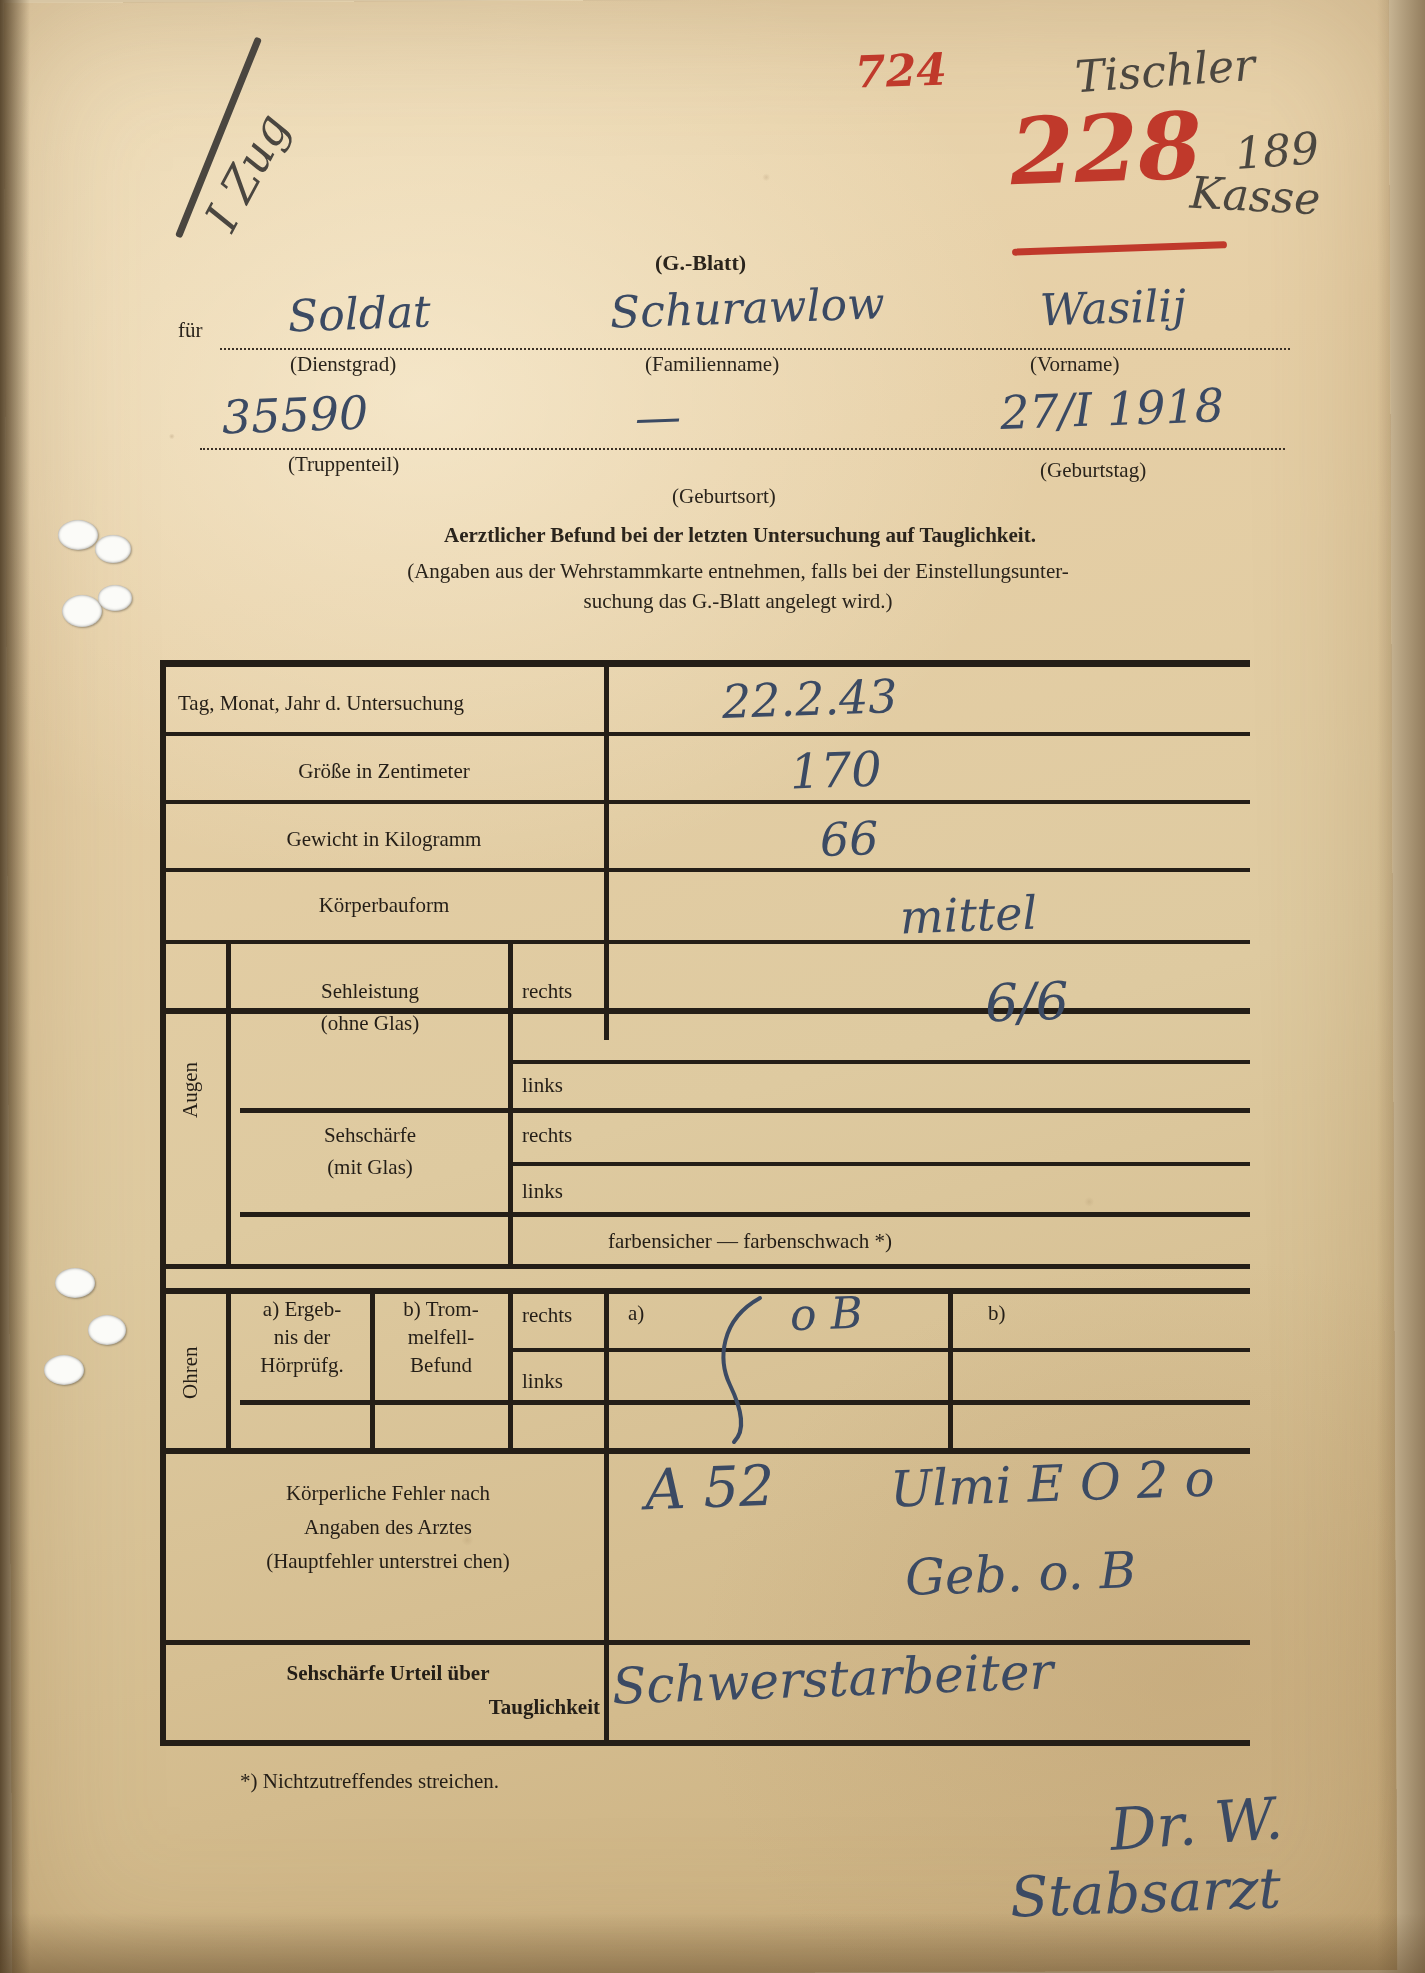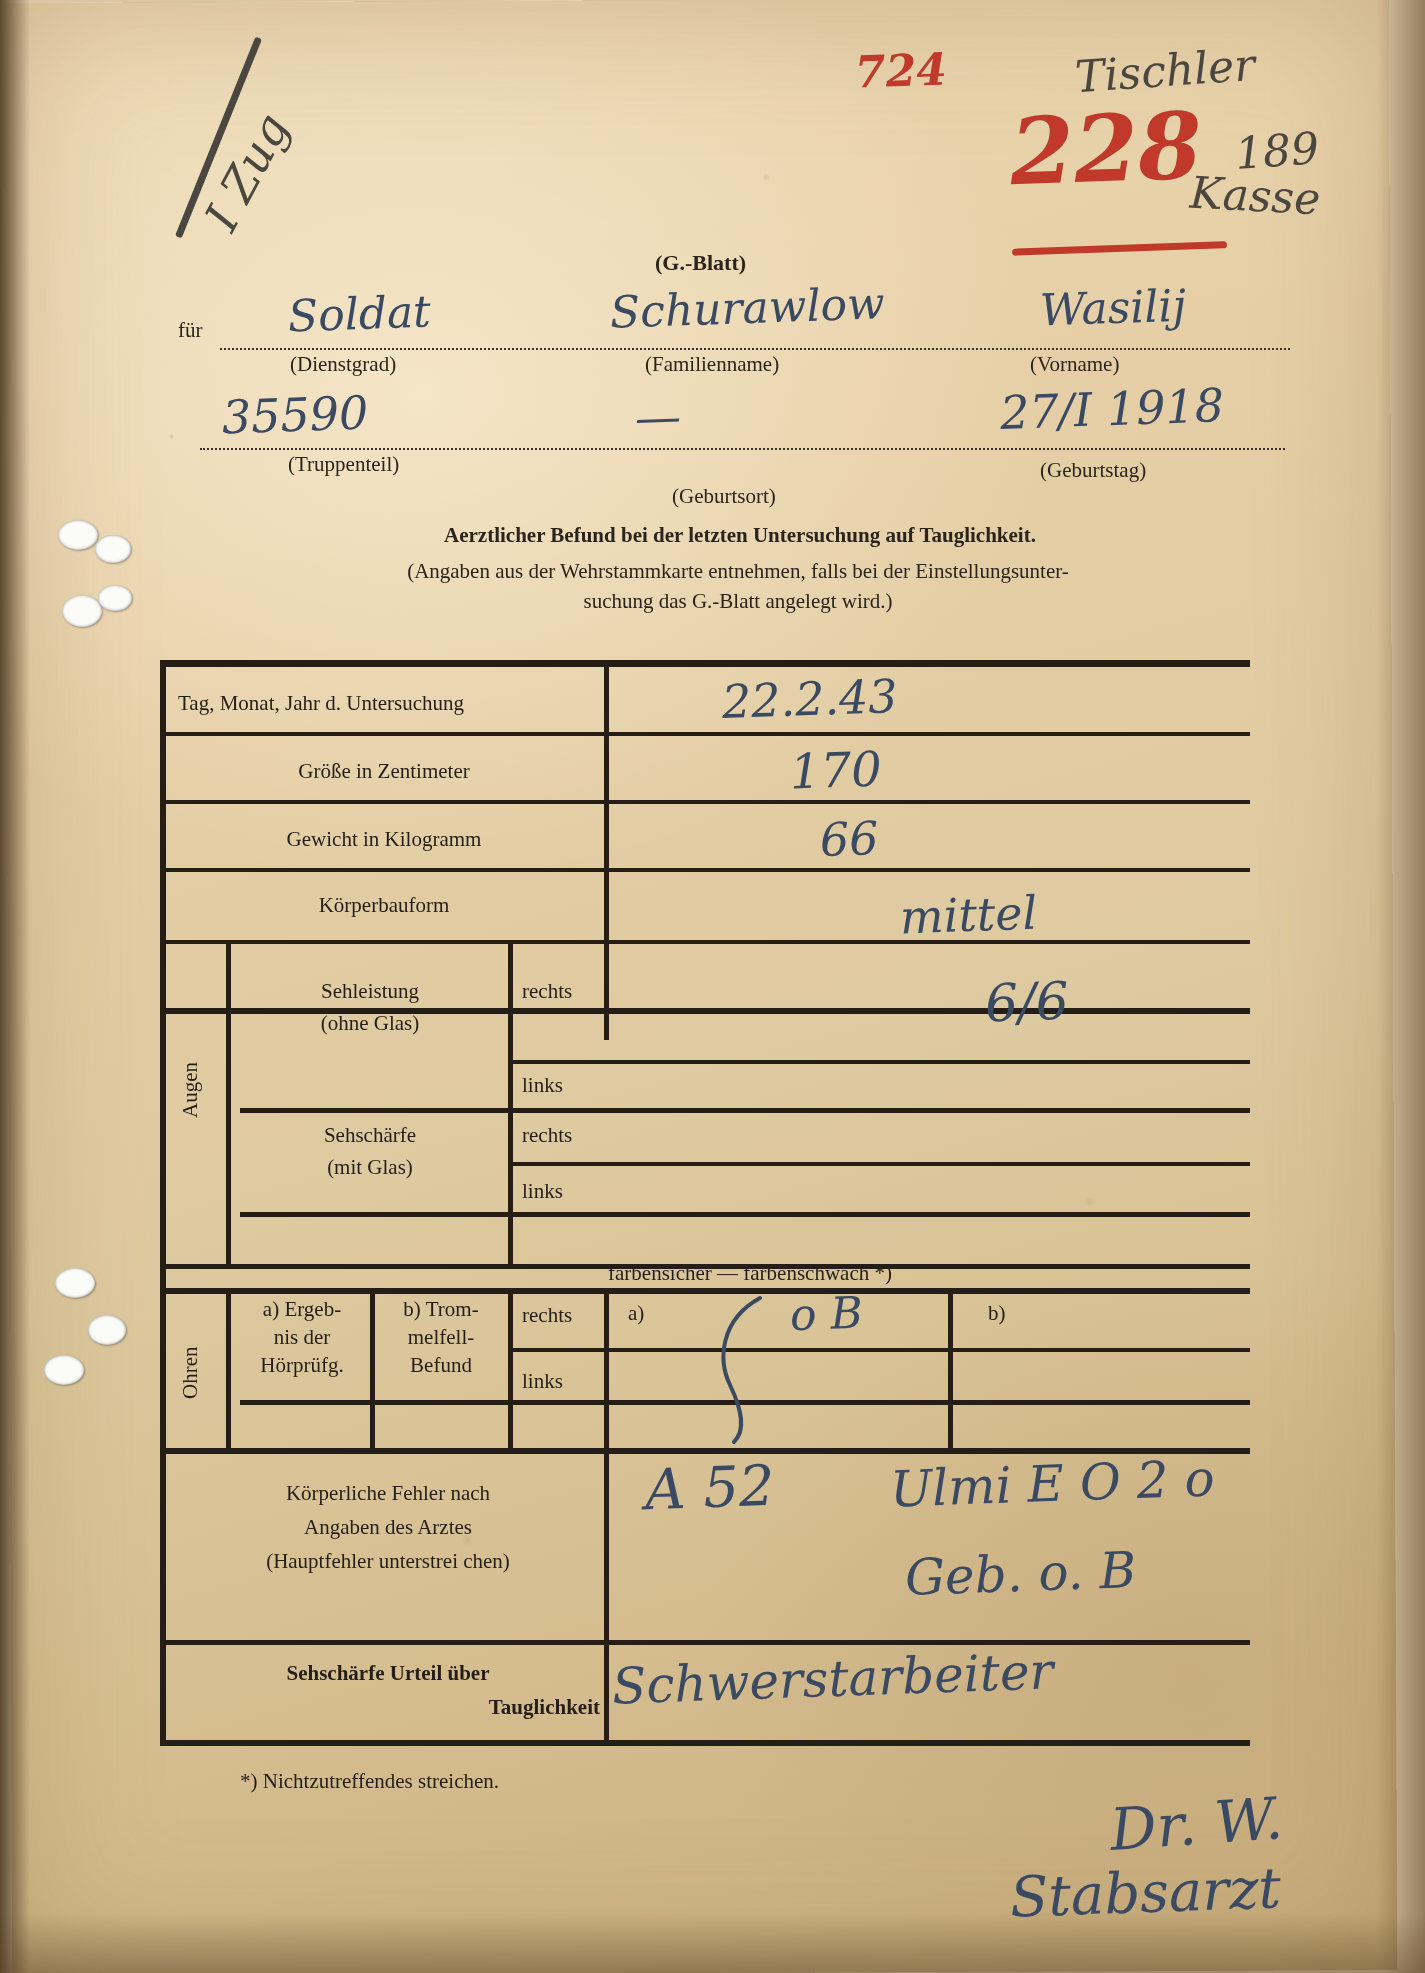--- a/index.html
+++ b/index.html
@@ -271,21 +271,21 @@
   <div class="tbl-txt ctr" style="left:240px; top:1122px; width:260px;">Sehschärfe</div>
   <div class="tbl-txt ctr" style="left:240px; top:1154px; width:260px;">(mit Glas)</div>
 
   <div class="tbl-txt" style="left:522px; top:978px;">rechts</div>
   <div class="tbl-txt" style="left:522px; top:1072px;">links</div>
   <div class="tbl-txt" style="left:522px; top:1122px;">rechts</div>
   <div class="tbl-txt" style="left:522px; top:1178px;">links</div>
 
   <div class="hw rot-c" style="left:985px; top:972px; font-size:52px;">6/6</div>
 
-  <div class="tbl-txt ctr" style="left:430px; top:1228px; width:640px;margin-top:32px;">farbensicher — farbenschwach *)</div>
+  <div class="tbl-txt ctr" style="left:430px; top:1228px; width:640px;">farbensicher — farbenschwach *)</div>
 
   <div class="vert" style="left:178px; top:1318px; width:40px; height:110px;">Ohren</div>
 
   <div class="tbl-txt ctr" style="left:236px; top:1296px; width:132px;">a) Ergeb-</div>
   <div class="tbl-txt ctr" style="left:236px; top:1324px; width:132px;">nis der</div>
   <div class="tbl-txt ctr" style="left:232px; top:1352px; width:140px;">Hörprüfg.</div>
 
   <div class="tbl-txt ctr" style="left:376px; top:1296px; width:130px;">b) Trom-</div>
   <div class="tbl-txt ctr" style="left:376px; top:1324px; width:130px;">melfell-</div>
   <div class="tbl-txt ctr" style="left:376px; top:1352px; width:130px;">Befund</div>

